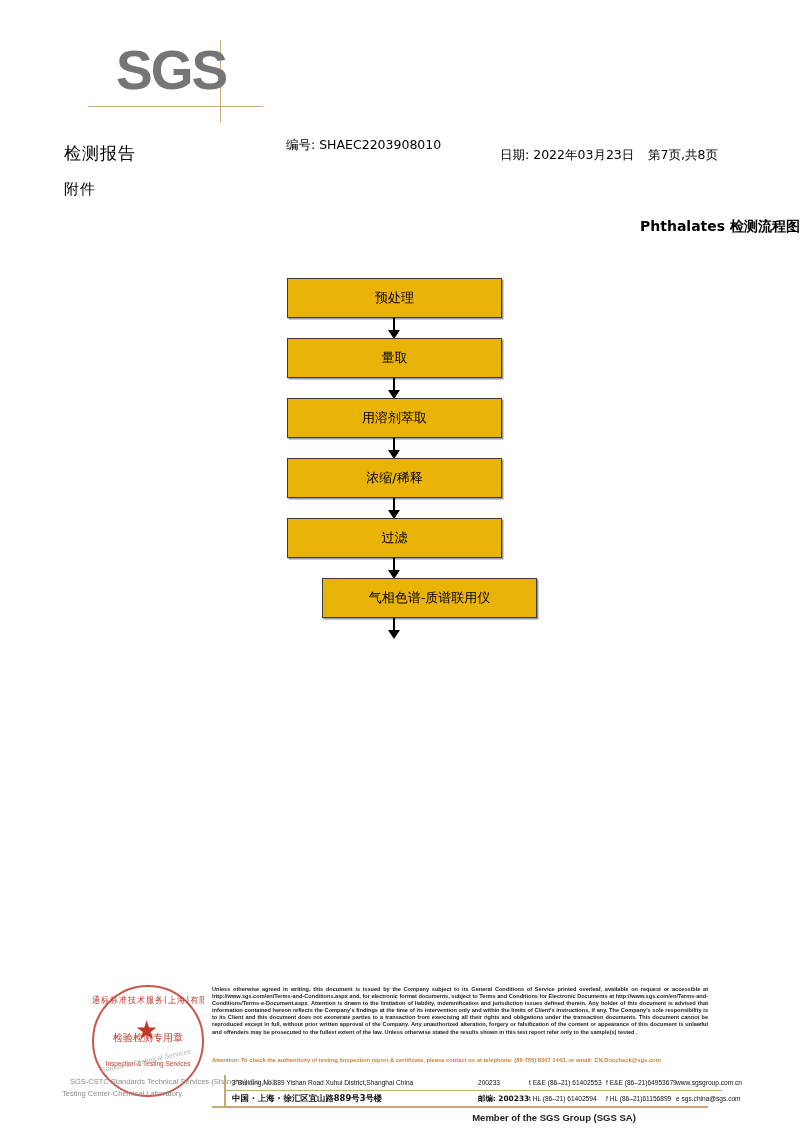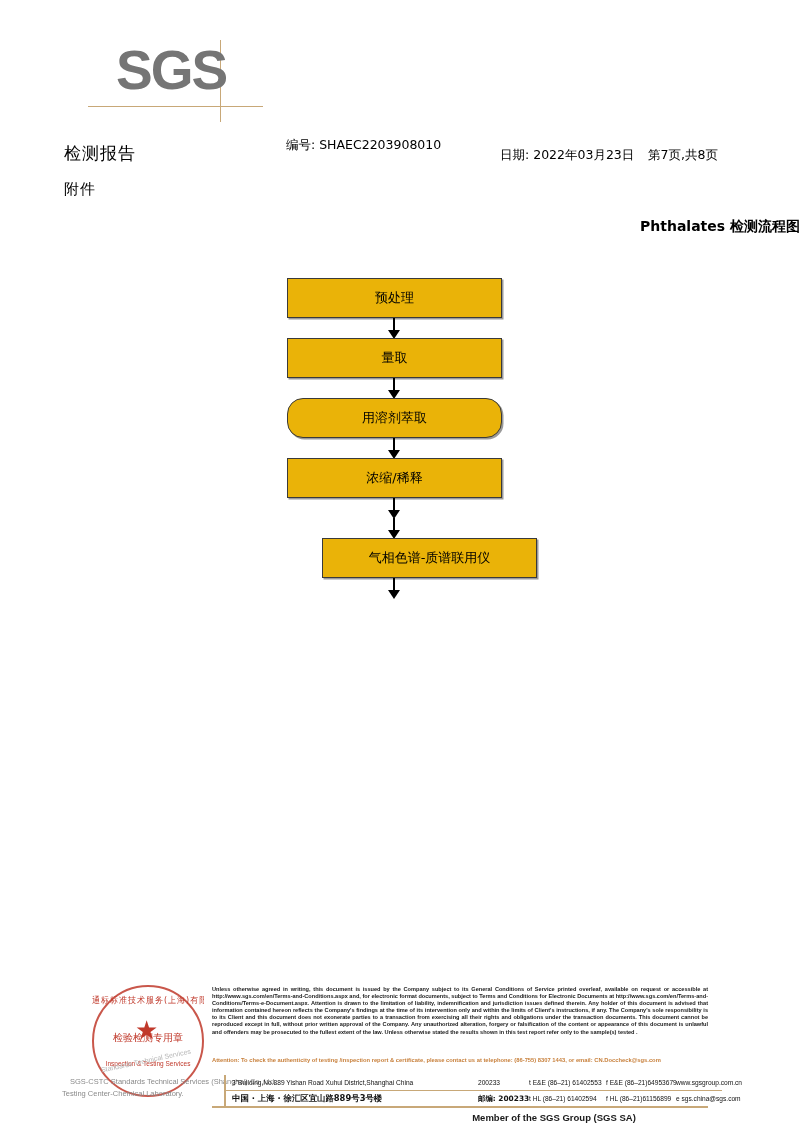--- a/index.html
+++ b/index.html
@@ -383,36 +383,39 @@
   </div>
 
   <div class="flow-node" style="height:40px;">
     <span>量取</span>
   </div>
   <div class="flow-arrow">
     <span class="shaft"></span>
     <span class="head"></span>
   </div>
 
-  <div class="flow-node" style="height:40px;border-radius:16px;">
+  <div class="flow-node" style="height:40px;">
     <span>用溶剂萃取</span>
   </div>
   <div class="flow-arrow">
     <span class="shaft"></span>
     <span class="head"></span>
   </div>
 
   <div class="flow-node" style="height:40px;">
     <span>浓缩/稀释</span>
   </div>
   <div class="flow-arrow">
     <span class="shaft"></span>
     <span class="head"></span>
   </div>
 
+  <div class="flow-node" style="height:40px;">
+    <span>过滤</span>
+  </div>
   <div class="flow-arrow">
     <span class="shaft"></span>
     <span class="head"></span>
   </div>
 
   <div class="flow-node" style="height:40px;margin-left:35px;">
     <span>气相色谱-质谱联用仪</span>
   </div>
   <div class="flow-arrow">
     <span class="shaft"></span>

